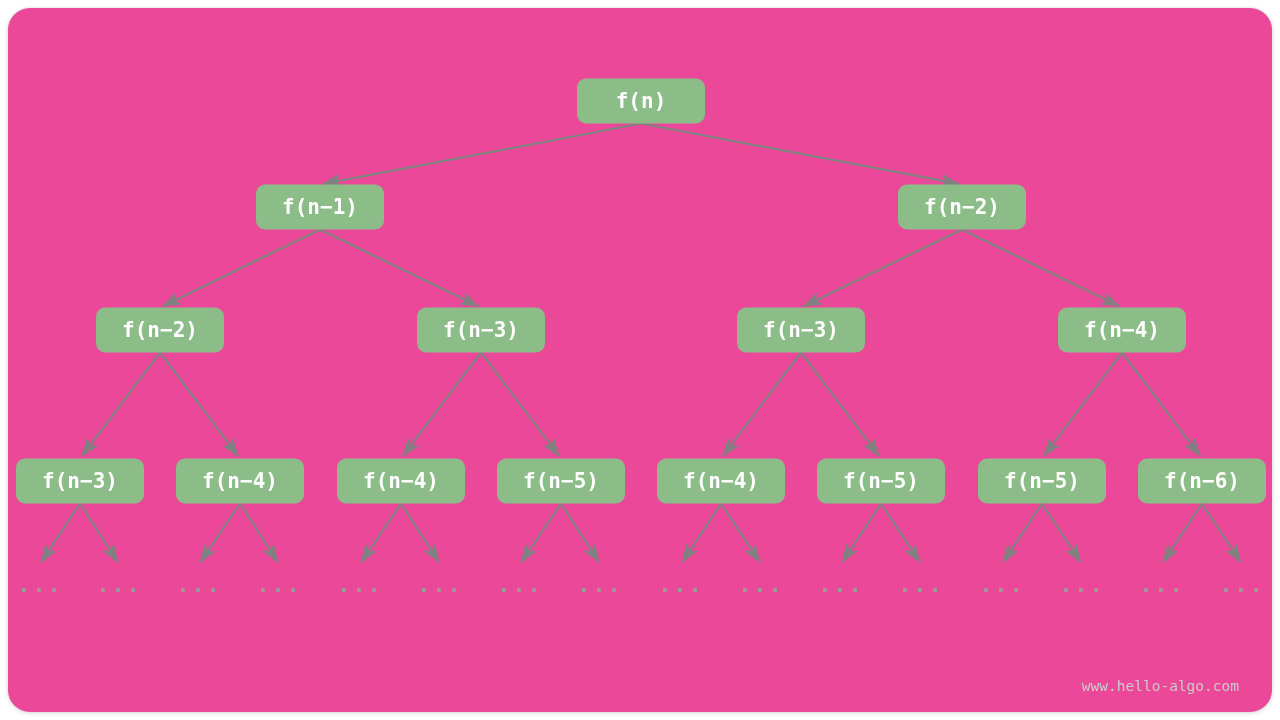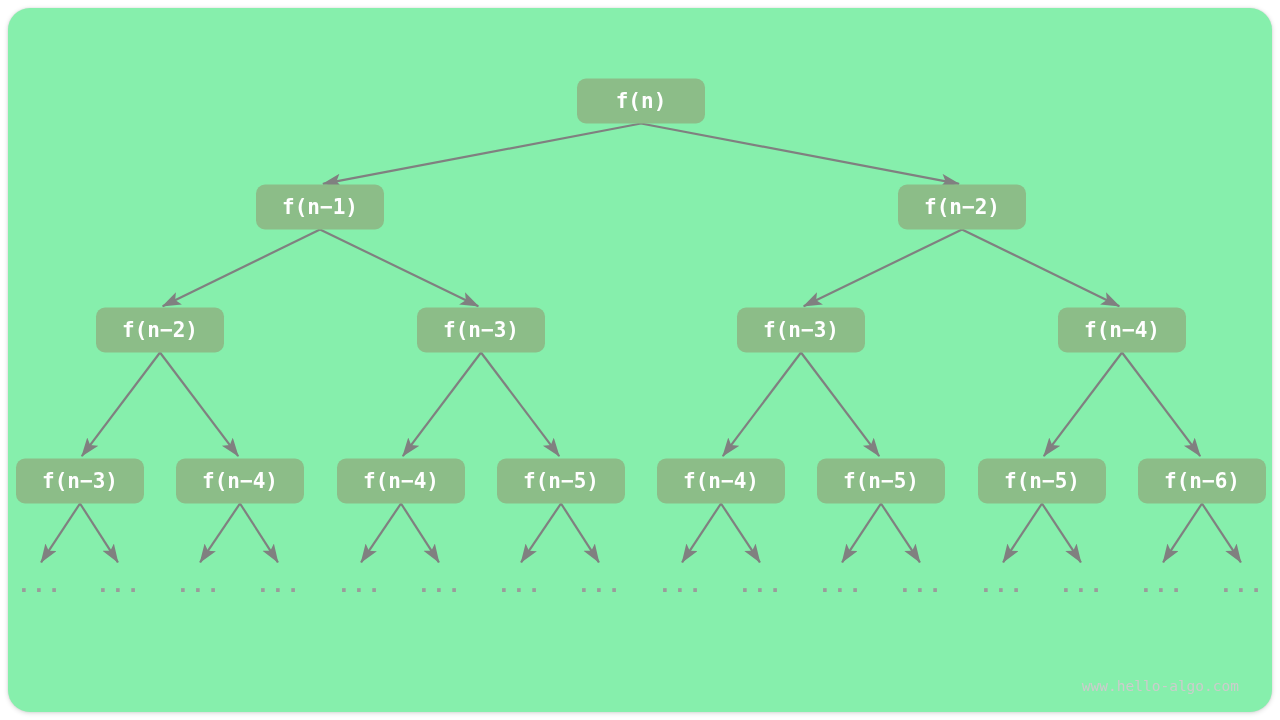--- a/index.html
+++ b/index.html
@@ -10,21 +10,21 @@
     height: 720px;
     overflow: hidden;
     font-family: "DejaVu Sans Mono", monospace;
   }
   #figure-card {
     position: absolute;
     left: 8px;
     top: 8px;
     width: 1264px;
     height: 704px;
-    background: #86efac;
+    background: #ec4899;
     border-radius: 22px;
     box-shadow: 0 1px 5px rgba(0,0,0,0.16), 0 0 2px rgba(0,0,0,0.10);
     overflow: hidden;
   }
   #tree-svg {
     position: absolute;
     left: -8px;
     top: -8px;
     width: 1280px;
     height: 720px;

